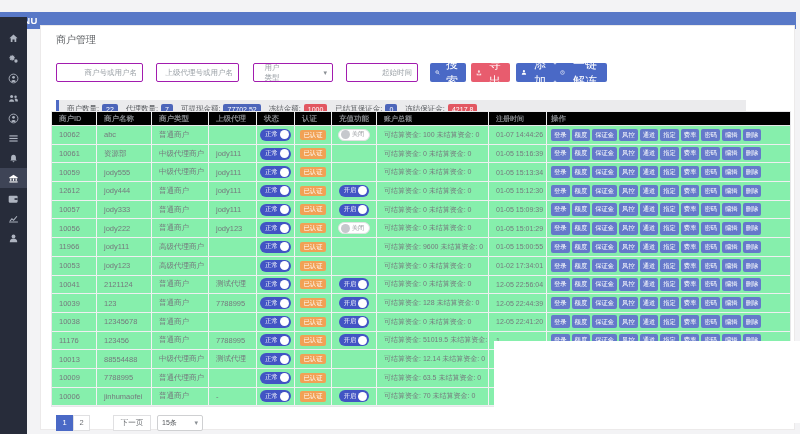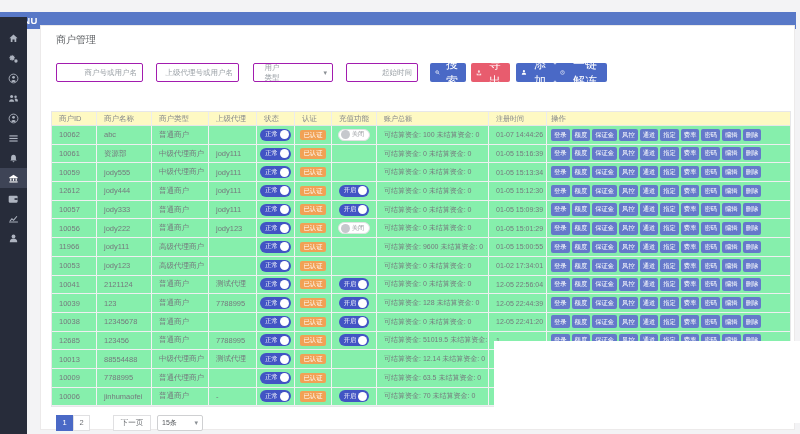--- a/index.html
+++ b/index.html
@@ -41,21 +41,21 @@
 
   
   .stats{margin:18px 0 0 15px;width:690px;height:18px;background:#ebebed;border-left:3px solid #4f6bc5;display:flex;align-items:center;padding-left:8px;font-size:7.5px;color:#5a5d61;}
   .stat-label{margin-right:3px;}
   .badge{display:inline-block;color:#fff;border-radius:2px;padding:1.5px 4px;font-size:7px;margin-right:8px;line-height:1;}
   .badge.blue{background:#4d66ba;}
   .badge.red{background:#e25862;}
 
   
   .tbl{position:absolute;left:10px;top:85px;width:740px;border:1px solid #e7e7e9;}
-  .thead{display:flex;height:14px;background:#fef9c3;border-bottom:1px solid #e7e7e9;}
+  .thead{display:flex;height:14px;background:#000000;border-bottom:1px solid #e7e7e9;font-weight:bold;}
   .th{font-size:7.5px;color:#85888c;display:flex;align-items:center;padding-left:7px;border-right:1px solid #ececee;}
   .trow{display:flex;height:18.7px;border-bottom:1px solid #efeff1;background:#86efac;}
   .td{font-size:7.5px;color:#75797d;display:flex;align-items:center;padding-left:7px;border-right:1px solid #f2f2f4;overflow:hidden;white-space:nowrap;}
   .c-id{width:45px;}.c-name{width:55px;}.c-type{width:57px;}.c-agent{width:48px;}
   .c-status{width:38px;justify-content:center;padding-left:0;}
   .c-auth{width:37px;justify-content:center;padding-left:0;}
   .c-recharge{width:45px;justify-content:center;padding-left:0;}
   .c-balance{width:112px;font-size:7px;}
   .c-time{width:58px;font-size:7px;}
   .c-actions{flex:1;border-right:none;padding-left:4px;}
@@ -203,20 +203,34 @@
       </button>
       <button class="btn blue b-unfreeze">
         <svg viewBox="0 0 16 16">
             <circle cx="8" cy="8" r="6" fill="none" stroke="#fff" stroke-width="1.8"></circle>
             <path d="M8 4.5V8l2.6 1.8" fill="none" stroke="#fff" stroke-width="1.6"></path>
           </svg>
         <span>一键解冻</span>
       </button>
     </div>
 
+    <div class="stats" id="stats">
+        <span class="stat-label">商户数量:</span>
+        <span class="badge blue">22</span>
+        <span class="stat-label">代理数量:</span>
+        <span class="badge blue">7</span>
+        <span class="stat-label">可提现金额:</span>
+        <span class="badge blue">77702.52</span>
+        <span class="stat-label">冻结金额:</span>
+        <span class="badge red">1000</span>
+        <span class="stat-label">已结算保证金:</span>
+        <span class="badge blue">0</span>
+        <span class="stat-label">冻结保证金:</span>
+        <span class="badge red">4217.8</span>
+      </div>
 
     <div class="tbl">
       <div class="thead" id="thead">
           <div class="th c-id">商户ID</div>
           <div class="th c-name">商户名称</div>
           <div class="th c-type">商户类型</div>
           <div class="th c-agent">上级代理</div>
           <div class="th c-status" style="justify-content: flex-start; padding-left: 7px;">状态</div>
           <div class="th c-auth" style="justify-content: flex-start; padding-left: 7px;">认证</div>
           <div class="th c-recharge" style="justify-content: flex-start; padding-left: 7px;">充值功能</div>
@@ -584,21 +598,21 @@
               <button class="act-btn">风控</button>
               <button class="act-btn">通道</button>
               <button class="act-btn">指定</button>
               <button class="act-btn">费率</button>
               <button class="act-btn">密码</button>
               <button class="act-btn">编辑</button>
               <button class="act-btn">删除</button>
             </div>
           </div>
           <div class="trow">
-            <div class="td c-id">12685</div>
+            <div class="td c-id">11176</div>
             <div class="td c-name">123456</div>
             <div class="td c-type">普通商户</div>
             <div class="td c-agent">7788995</div>
             <div class="td c-status">
               <span class="toggle-on">
                 <span>正常</span>
                 <span class="knob"></span>
               </span>
             </div>
             <div class="td c-auth">

